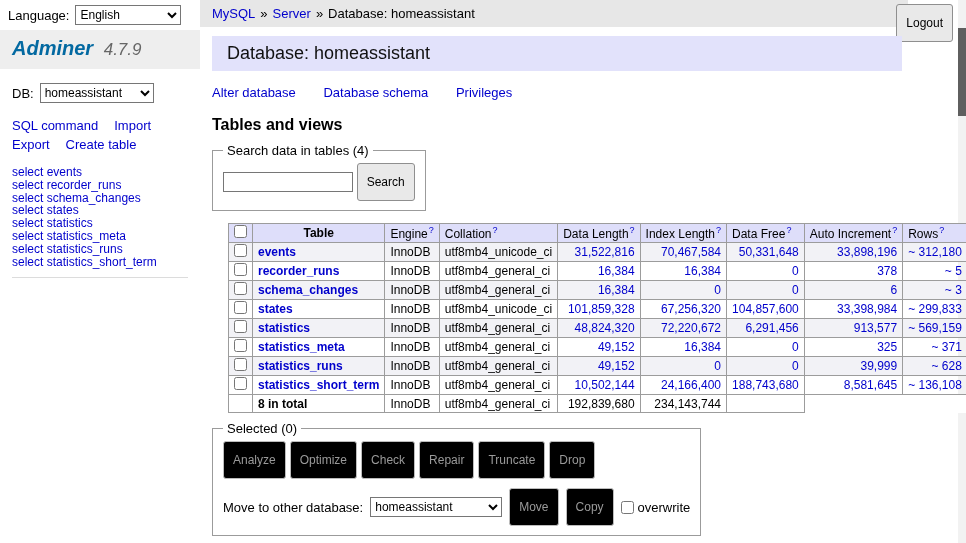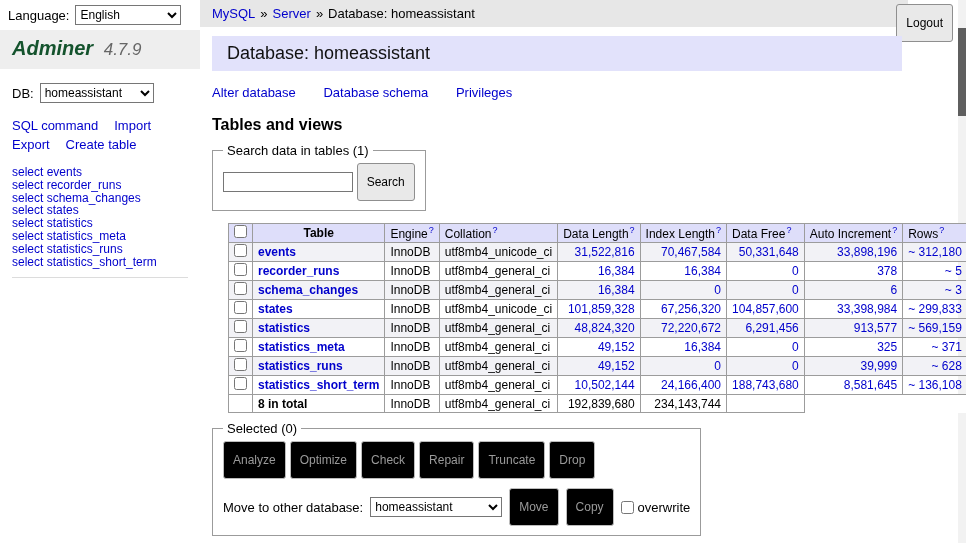--- a/index.html
+++ b/index.html
@@ -113,21 +113,21 @@
 </div>
 
 <button id="logout-btn">Logout</button>
 
 <div id="scrollbar">
   <div id="scroll-thumb"></div>
 </div>
 
 <div id="sidebar">
   <h1 id="brand">
-    <a style="color:#14532d">Adminer</a>
+    <a style="color:#0369a1">Adminer</a>
     <span class="version">4.7.9</span>
   </h1>
   <p class="dbrow">
     <label>DB:</label>
     <select>
       <option>homeassistant</option>
     </select>
   </p>
   <p class="quicklinks">
     <a>SQL command</a><a>Import</a><br>
@@ -150,21 +150,21 @@
 
   <p class="actions">
     <a>Alter database</a>
     <a>Database schema</a>
     <a>Privileges</a>
   </p>
 
   <h3>Tables and views</h3>
 
   <fieldset id="search-box">
-    <legend>Search data in tables (1)</legend>
+    <legend>Search data in tables (4)</legend>
     <input type="text" value="" style="">
     <button>Search</button>
   </fieldset>
 
   <table id="tables">
     <thead>
       <tr id="thead-row">
           <td class="c"><input type="checkbox" style=""></td>
           <th class="tname">Table</th>
           <th style="width:46px">Engine<sup>?</sup></th>

